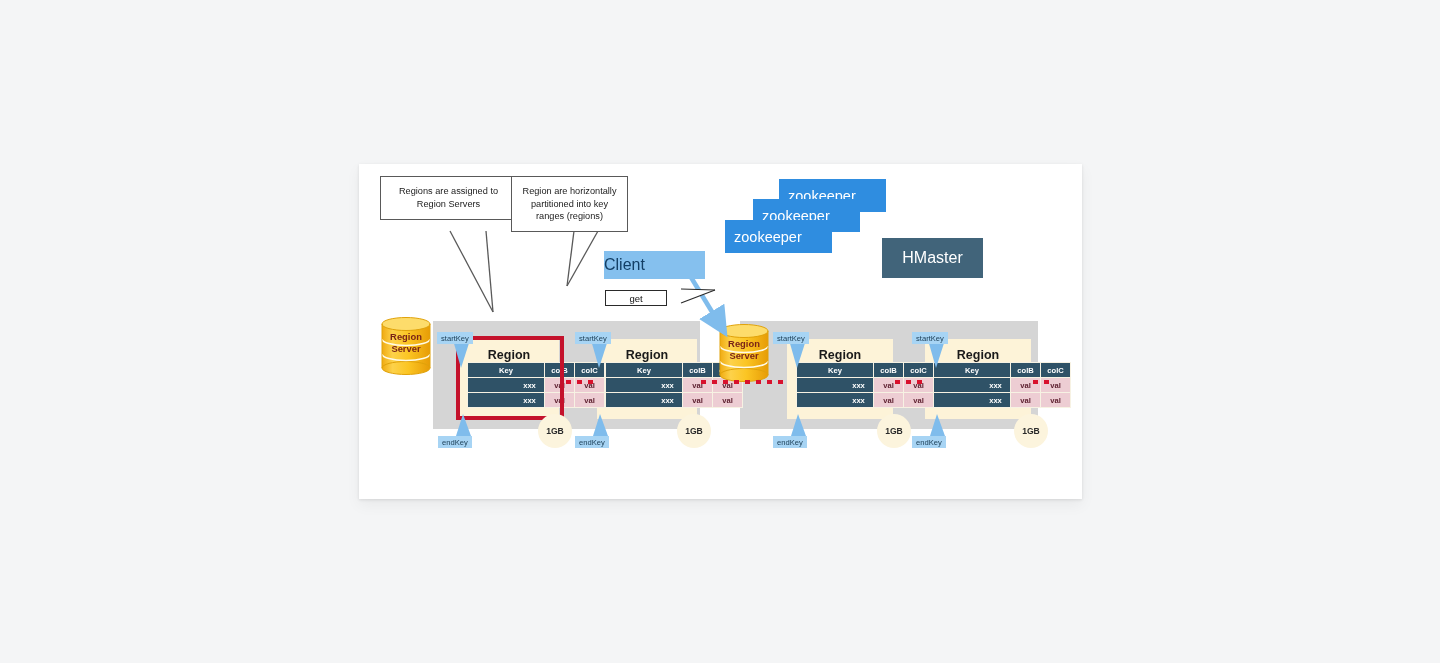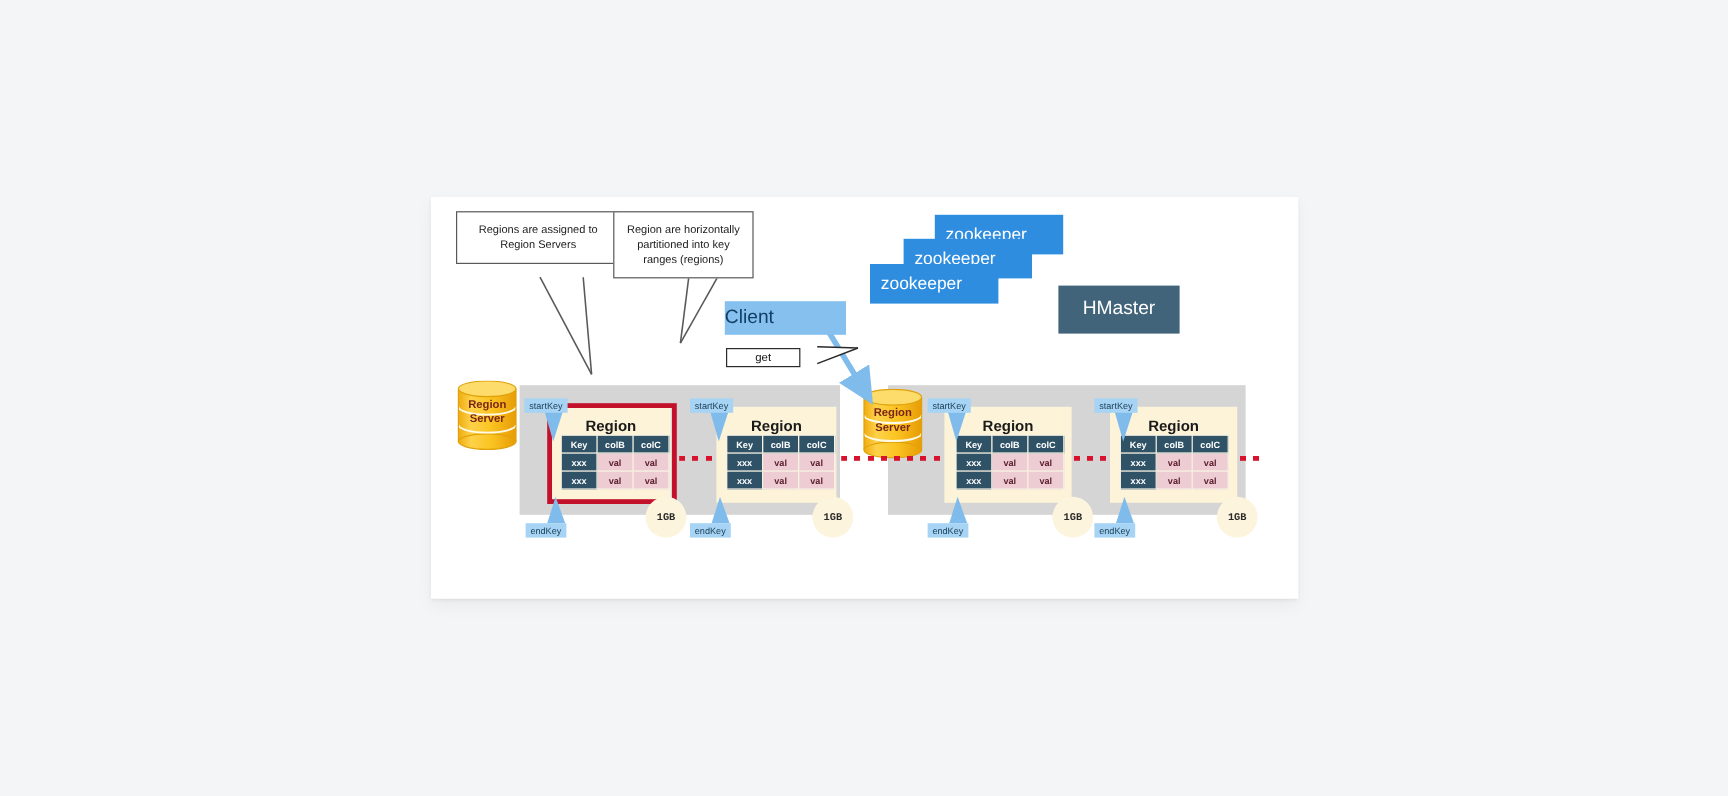--- a/index.html
+++ b/index.html
@@ -178,21 +178,21 @@
     font-weight: bold;
   }
   .kvt td {
     border: 1px solid #f7f2e3;
     text-align: center;
     padding: 0;
     height: 14px;
     width: 29px;
   }
   .kvt td.hd    { background: #2f5267; color: #ffffff; }
-  .kvt td.keyc  { background: #2f5267; color: #ffffff; }
+  .kvt td.keyc  { background: #2f5267; color: #ffffff; padding-left: 47px; }
   .kvt td.valc  { background: #edcdd3; color: #5e2030; }
   #kvt-1 { left: 108px; top: 198px; }
   #kvt-2 { left: 246px; top: 198px; }
   #kvt-3 { left: 437px; top: 198px; }
   #kvt-4 { left: 574px; top: 198px; }
 
   
   #highlight {
     position: absolute;
     left: 97px; top: 172px;
@@ -244,21 +244,20 @@
     width: 34px; height: 34px;
     border-radius: 50%;
     background: #fcf4dd;
     color: #2a2a2a;
     font-size: 8.6px;
     font-weight: bold;
     display: flex;
     align-items: center;
     justify-content: center;
     z-index: 16;
-    font-family: Liberation Mono, monospace;
   }
   #gb-1 { left: 179px; top: 250px; }
   #gb-2 { left: 318px; top: 250px; }
   #gb-3 { left: 518px; top: 250px; }
   #gb-4 { left: 655px; top: 250px; }
 </style>
 </head>
 <body>
 
 <div id="screen">

